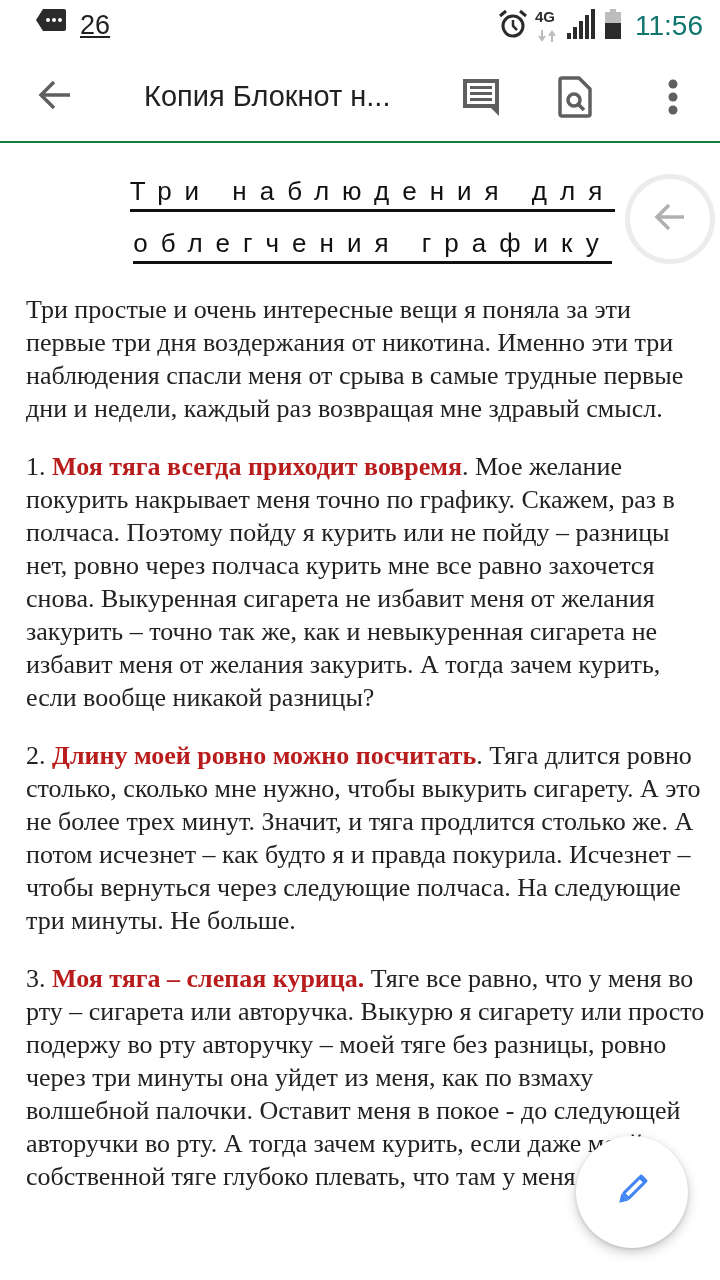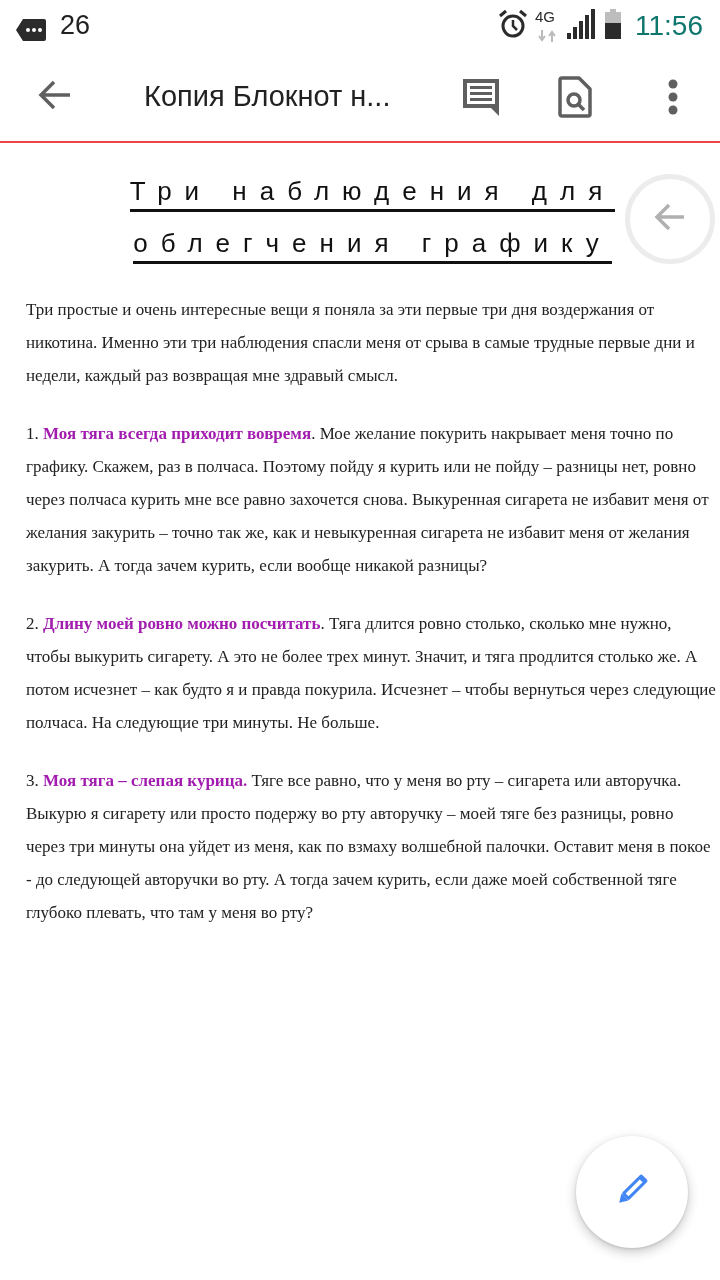--- a/index.html
+++ b/index.html
@@ -1,45 +1,45 @@
 <!DOCTYPE html>
 <html><head>
   <meta charset="utf-8">
   <style>
     * { box-sizing: border-box; margin: 0; padding: 0; }
     html, body { width: 720px; height: 1280px; overflow: hidden; background: #ffffff; }
     body { position: relative; font-family: "Liberation Sans", sans-serif; color: #212121; }
 
     
     .status-bar { position: absolute; left: 0; top: 0; width: 720px; height: 50px; background: #ffffff; }
-    .sb-left { position: absolute; left: 16px; top: 9px; display: flex; align-items: flex-end; }
+    .sb-left { position: absolute; left: 36px; top: 9px; display: flex; align-items: flex-start; text-decoration: underline; }
     .sb-msg-icon { width: 30px; height: 22px; position: relative; }
     .sb-count { font-size: 27px; color: #212121; margin-left: 14px; line-height: 32px; }
     .sb-right { position: absolute; right: 17px; top: 8px; display: flex; align-items: center; }
     .sb-time { font-size: 28px; color: #0f766e; margin-left: 14px; line-height: 34px; }
     .sb-icon { margin-left: 6px; display: inline-block; }
 
     
-    .app-bar { position: absolute; left: 0; top: 50px; width: 720px; height: 93px; background: #ffffff; border-bottom: 2px solid #ef4444; }
+    .app-bar { position: absolute; left: 0; top: 50px; width: 720px; height: 93px; background: #ffffff; border-bottom: 2px solid #15803d; }
     .ab-back { position: absolute; left: 30px; top: 22px; width: 50px; height: 50px; display:flex; align-items:center; justify-content:center; cursor: pointer; }
     .ab-title { position: absolute; left: 144px; top: 28px; font-size: 29px; color: #212121; line-height: 36px; white-space: nowrap; }
     .ab-comment { position: absolute; left: 456px; top: 24px; width: 50px; height: 50px; display:flex; align-items:center; justify-content:center; cursor:pointer; }
     .ab-find { position: absolute; left: 550px; top: 24px; width: 50px; height: 50px; display:flex; align-items:center; justify-content:center; cursor:pointer; }
     .ab-more { position: absolute; left: 648px; top: 24px; width: 50px; height: 50px; display:flex; align-items:center; justify-content:center; cursor:pointer; }
 
     
     .doc { position: absolute; left: 0; top: 145px; width: 720px; height: 1135px; overflow: hidden; }
     .doc-title { position: absolute; left: 0; width: 745px; text-align: center; font-family: "Liberation Sans", sans-serif; font-size: 26px; letter-spacing: 13px; color: #111; }
     .doc-title .line { display: inline-block; border-bottom: 3px solid #111; padding-bottom: 2px; line-height: 32px; }
     .doc-title-1 { top: 30px; }
     .doc-title-2 { top: 82px; }
 
-    .doc-body { position: absolute; left: 26px; top: 148px; width: 690px; font-family: "Liberation Serif", serif; font-size: 17px; line-height: 33px; color: #222; }
+    .doc-body { position: absolute; left: 26px; top: 148px; width: 690px; font-family: "Liberation Serif", serif; font-size: 26px; line-height: 33px; color: #222; }
     .doc-body p { margin-bottom: 25px; }
-    .doc-body b { font-weight: bold; color: #a21caf; }
+    .doc-body b { font-weight: bold; color: #b91c1c; }
 
     
     .float-back { position: absolute; left: 625px; top: 174px; width: 90px; height: 90px; border-radius: 50%; background: #ffffff; border: 5px solid #ececec; display:flex; align-items:center; justify-content:center; cursor:pointer; }
 
     
     .fab { position: absolute; left: 576px; top: 1136px; width: 112px; height: 112px; border-radius: 50%; background: #ffffff; box-shadow: 0 4px 12px rgba(0,0,0,0.22), 0 1px 3px rgba(0,0,0,0.12); display:flex; align-items:center; justify-content:center; cursor:pointer; }
   </style>
 </head>
 <body>
 
@@ -57,21 +57,21 @@
   </div>
   <div class="sb-right">
     <span class="sb-icon">
       <svg width="32" height="32" viewBox="0 0 32 32">
         <circle cx="16" cy="18" r="10" fill="none" stroke="#2b2b2b" stroke-width="3"></circle>
         <path d="M16 12 V18 L20 22" fill="none" stroke="#2b2b2b" stroke-width="2.5"></path>
         <path d="M3 8 L9 3" stroke="#2b2b2b" stroke-width="3"></path>
         <path d="M29 8 L23 3" stroke="#2b2b2b" stroke-width="3"></path>
       </svg>
     </span>
-    <span class="sb-icon" style="position:relative;width:26px;height:32px;margin-left:6px;">
+    <span class="sb-icon" style="position:relative;width:26px;height:32px;margin-left:6px;font-weight:bold;">
       <span style="position:absolute;left:0;top:-2px;font-size:15px;color:#2b2b2b;">4G</span>
       <svg width="26" height="12" viewBox="0 0 26 12" style="position:absolute;left:0;top:20px;">
         <path d="M7 0 V9 M4 6 L7 10 L10 6" stroke="#bbb" stroke-width="2" fill="none"></path>
         <path d="M17 12 V3 M14 6 L17 2 L20 6" stroke="#bbb" stroke-width="2" fill="none"></path>
       </svg>
     </span>
     <span class="sb-icon">
       <svg width="28" height="30" viewBox="0 0 28 30">
         <rect x="0" y="24" width="4" height="6" fill="#2b2b2b"></rect>
         <rect x="6" y="18" width="4" height="12" fill="#2b2b2b"></rect>

